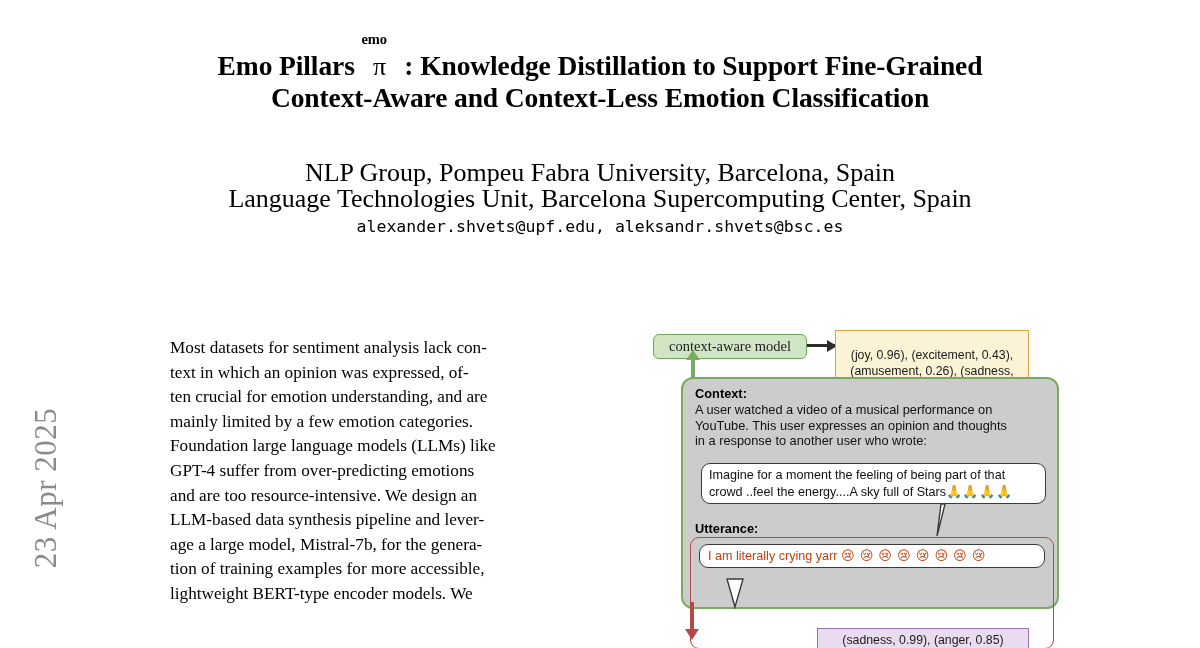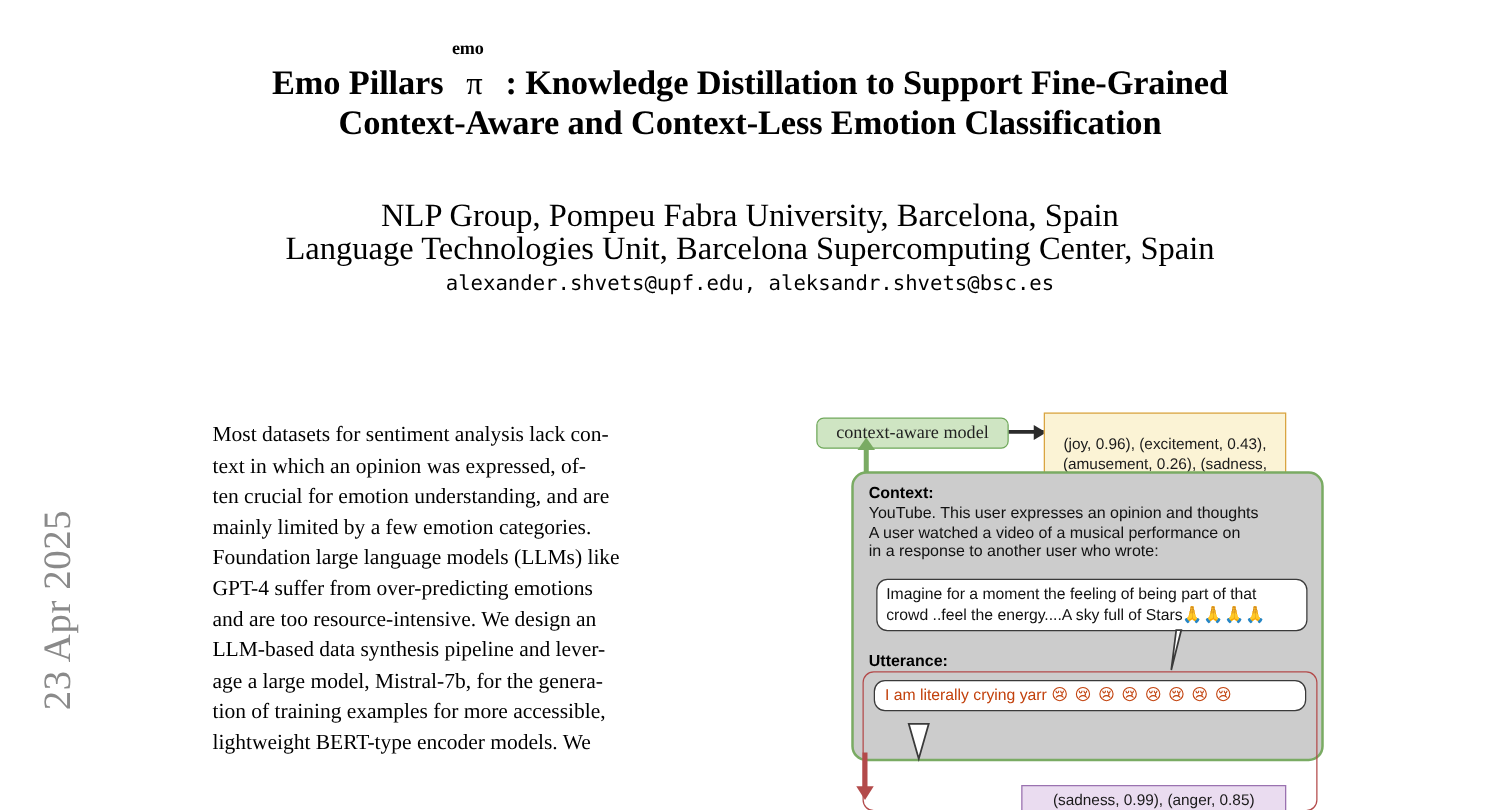--- a/index.html
+++ b/index.html
@@ -161,22 +161,22 @@
     <div class="pred-box">
       <div>(joy, 0.96), (excitement, 0.43),</div>
       <div>(amusement, 0.26), (sadness, 0.05)</div>
     </div>
 
     <div class="arrow-up"></div>
 
     <div class="ctx-outer">
       <div class="ctx-label">Context:</div>
       <div class="ctx-text">
+        <span class="ln">A user watched a video of a musical performance on</span>
         <span class="ln">YouTube. This user expresses an opinion and thoughts</span>
-        <span class="ln">A user watched a video of a musical performance on</span>
         <span class="ln">in a response to another user who wrote:</span>
       </div>
 
       <div class="quote-bubble">
         <span class="ln">Imagine for a moment the feeling of being part of that</span>
         <span class="ln"><span>crowd ..feel the energy....A sky full of Stars</span><span class="emoji">🙏🙏🙏🙏</span></span>
       </div>
 
       <svg class="tail-quote" viewBox="0 0 34 34">
         <path d="M22,0 L26,0 L18,32 Z" fill="#ffffff" stroke="#3a3a3a" stroke-width="1.4"></path>

